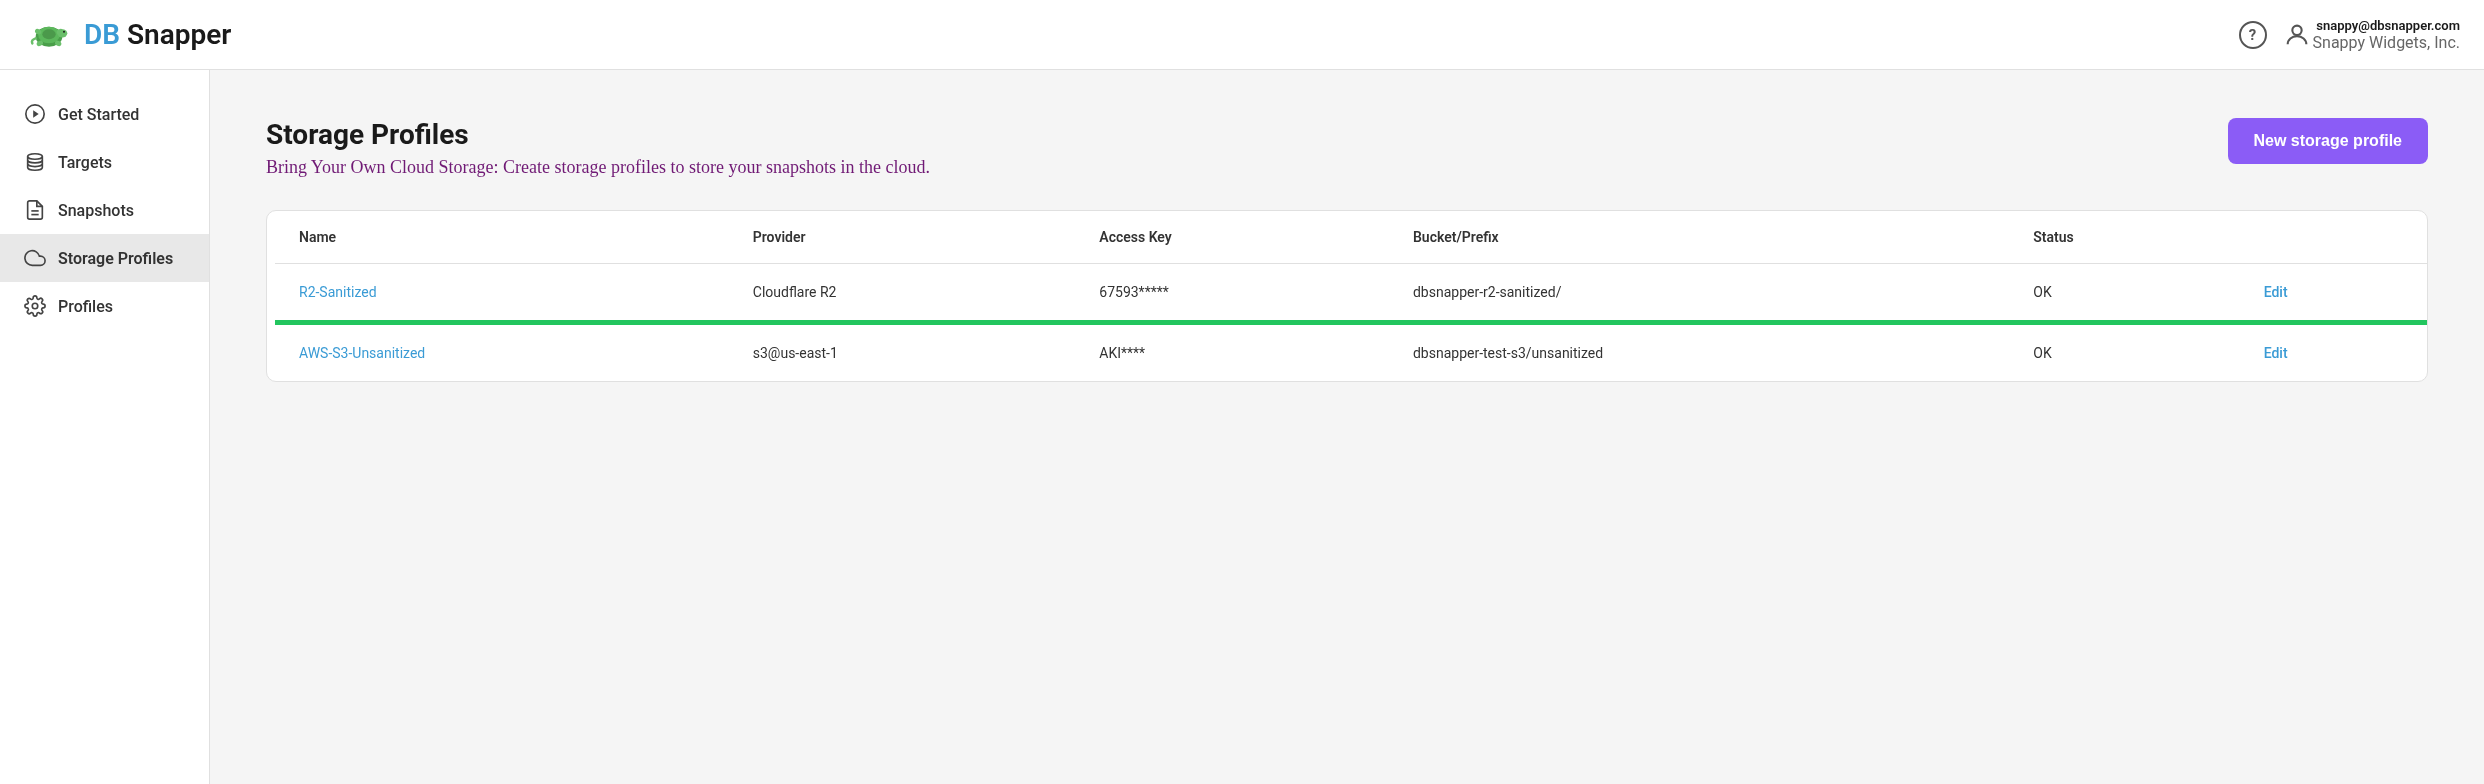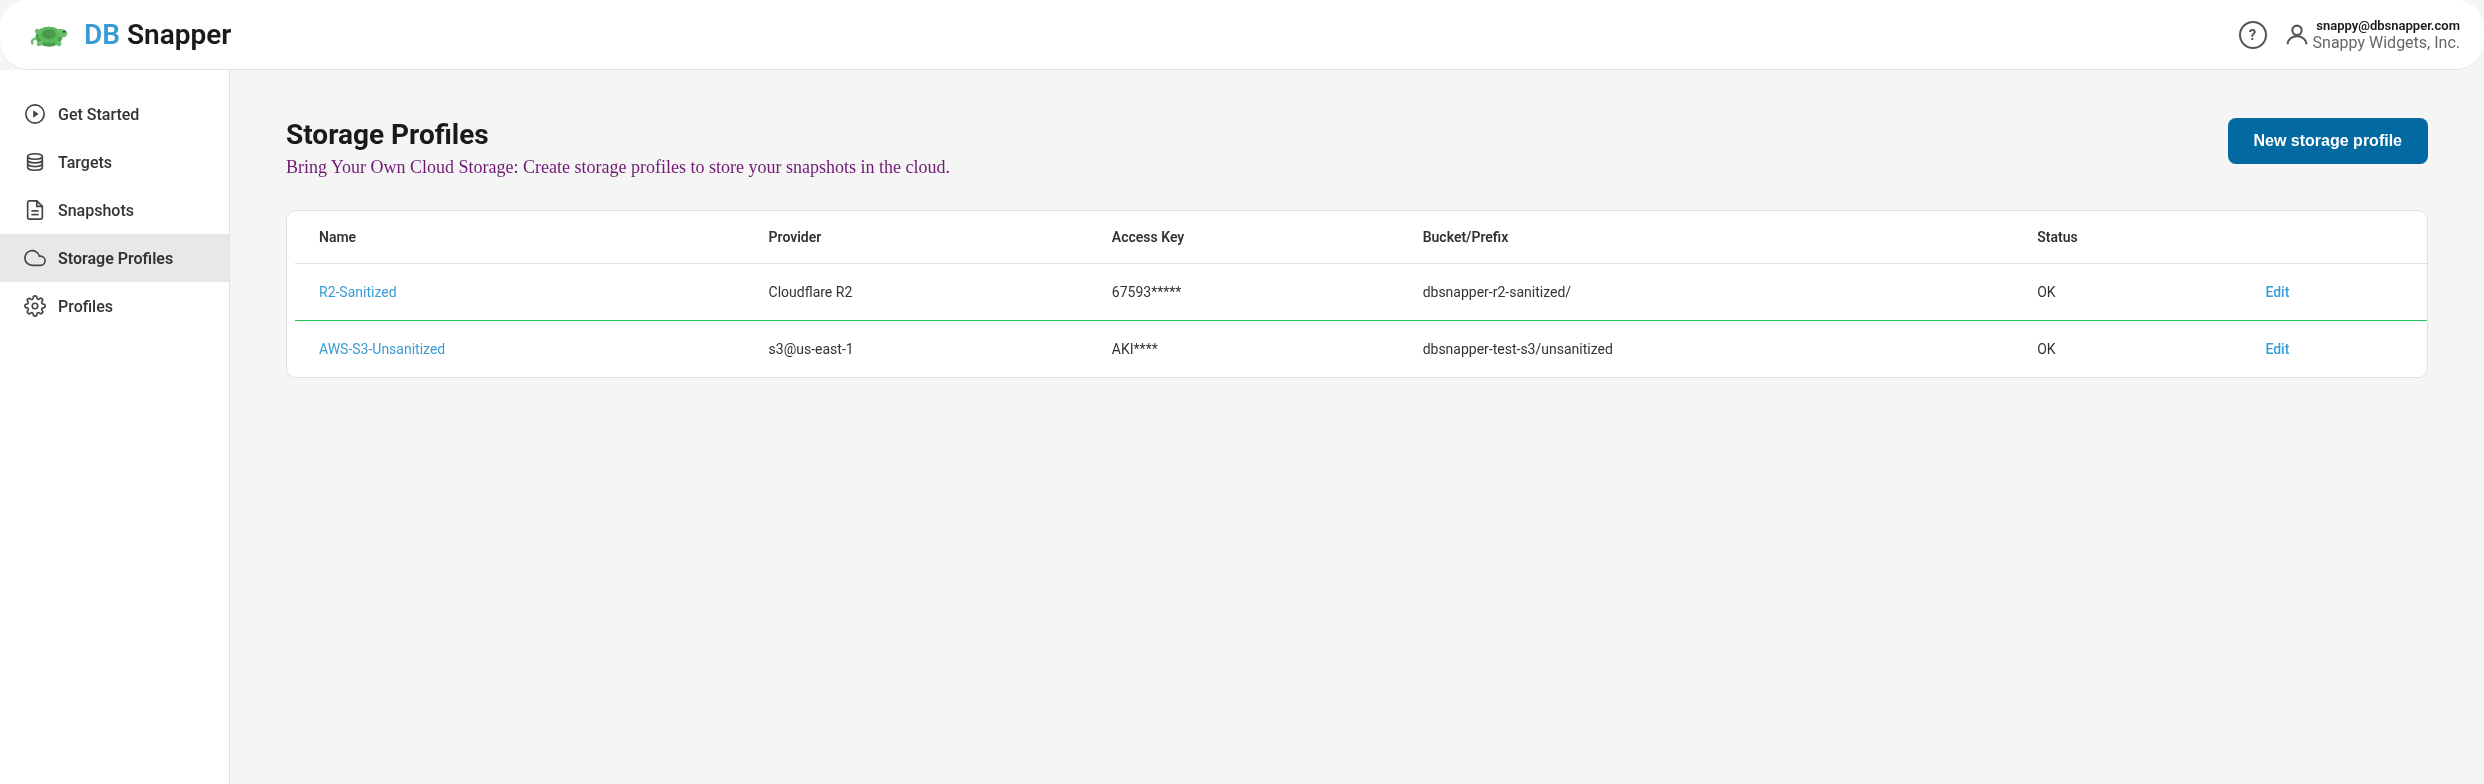--- a/index.html
+++ b/index.html
@@ -9,21 +9,20 @@
     .header {
       background: #ffffff;
       border-bottom: 1px solid #e0e0e0;
       height: 70px;
       display: flex;
       align-items: center;
       justify-content: space-between;
       padding: 0 24px;
       flex-shrink: 0;
       z-index: 10;
-      border-radius: 28px;
     }
     .logo-area {
       display: flex;
       align-items: center;
       gap: 10px;
     }
     .logo-turtle {
       width: 50px;
       height: 50px;
     }
@@ -79,21 +78,21 @@
 
     
     .layout {
       display: flex;
       flex: 1;
       overflow: hidden;
     }
 
     
     .sidebar {
-      width: 230px;
+      width: 210px;
       background: #ffffff;
       border-right: 1px solid #e0e0e0;
       padding: 20px 0;
       flex-shrink: 0;
     }
     .nav-item {
       display: flex;
       align-items: center;
       gap: 12px;
       padding: 13px 24px;
@@ -133,21 +132,21 @@
       font-weight: 700;
       color: #1a1a1a;
       margin-bottom: 6px;
     }
     .page-subtitle {
       font-size: 18px;
       color: #701a75;
       font-family: Liberation Serif, serif;
     }
     .new-profile-btn {
-      background: #0369a1;
+      background: #8b5cf6;
       color: white;
       border: none;
       padding: 14px 26px;
       border-radius: 8px;
       font-size: 16px;
       font-weight: 600;
       cursor: pointer;
       white-space: nowrap;
       flex-shrink: 0;
     }
@@ -173,21 +172,21 @@
       font-size: 14px;
       font-weight: 600;
       color: #333;
     }
     td {
       padding: 20px 24px;
       font-size: 14px;
       color: #333;
     }
     tbody tr {
-      border-bottom: 1px solid #22c55e;
+      border-bottom: 5px solid #22c55e;
     }
     tbody tr:last-child {
       border-bottom: none;
     }
     .profile-link {
       color: #3a9bd5;
       text-decoration: none;
       cursor: pointer;
     }
     .edit-link {

